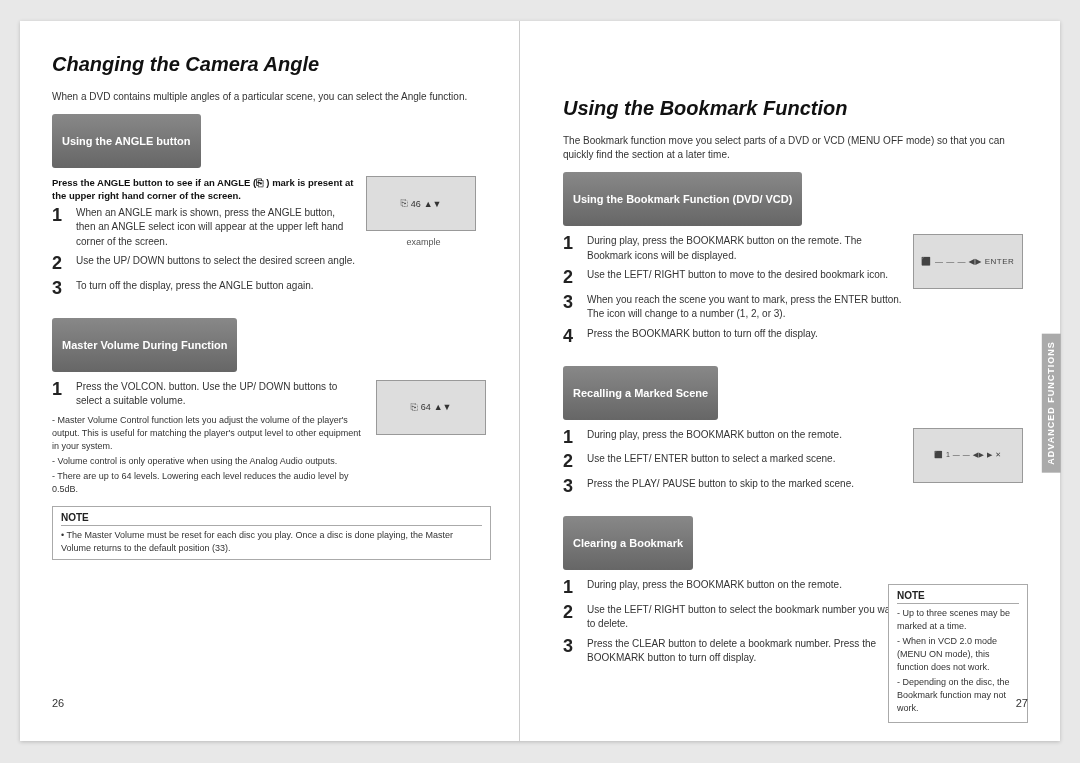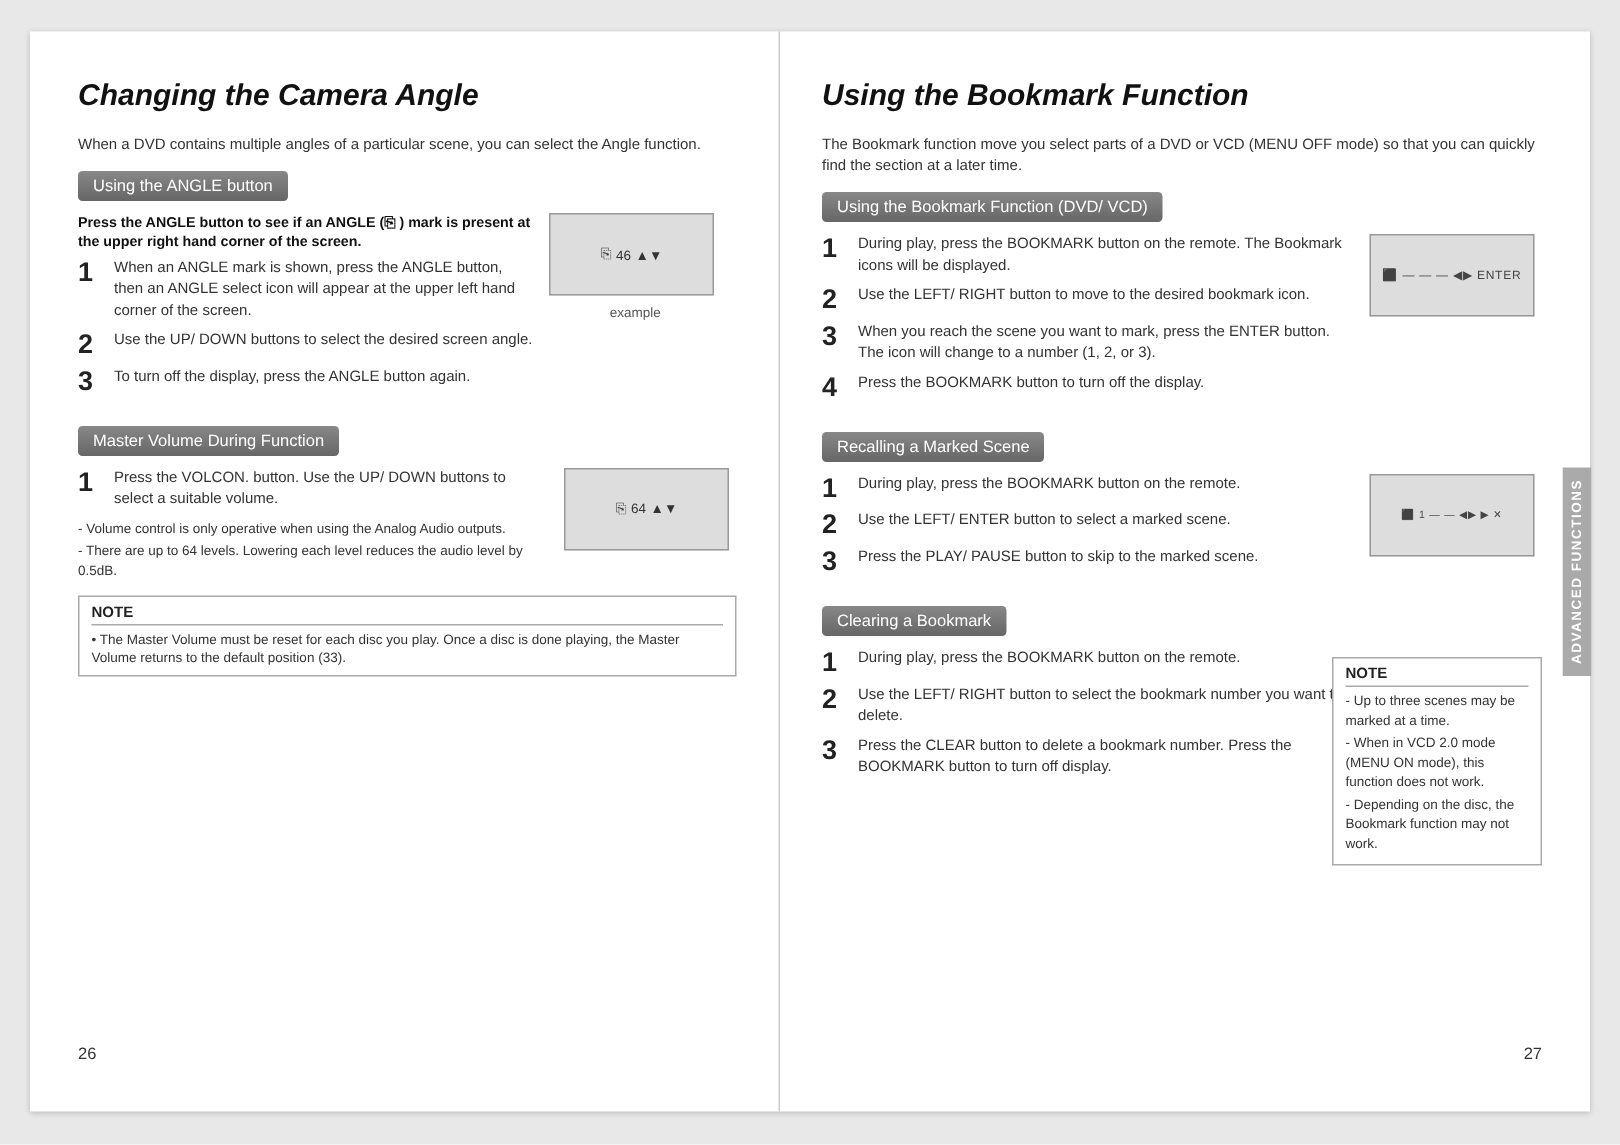--- a/index.html
+++ b/index.html
@@ -13,51 +13,53 @@
       overflow: hidden;
     }
     .page-container {
       width: 1040px;
       height: 720px;
       background: #fff;
       margin: 21px auto;
       display: flex;
       box-shadow: 0 1px 4px rgba(0,0,0,0.2);
       position: relative;
+      gap: 15px;
     }
     .left-page {
       width: 500px;
       padding: 32px 28px 24px 32px;
       border-right: 1px solid #ccc;
       flex-shrink: 0;
     }
     .right-page {
       flex: 1;
       padding: 32px 32px 24px 28px;
       position: relative;
+      margin-top: 44px;
     }
     .page-title {
       font-size: 20px;
       font-weight: bold;
       font-style: italic;
       margin-bottom: 14px;
       color: #111;
     }
     .intro-text {
       font-size: 10px;
       color: #333;
       margin-bottom: 10px;
       line-height: 1.4;
     }
     .section-header {
       background: linear-gradient(to bottom, #888, #666);
       color: #fff;
       font-size: 11px;
-      font-weight: normal;
-      padding: 4px 10px;
+      font-weight: bold;
+      padding: 21px 10px;
       border-radius: 3px;
       display: inline-block;
       margin-bottom: 8px;
     }
     .section-block {
       margin-bottom: 14px;
     }
     .step-row {
       display: flex;
       margin-bottom: 5px;
@@ -234,20 +236,21 @@
 
     <div class="section-block">
       <div class="section-header">Master Volume During Function</div>
       <div class="two-col">
         <div class="col-main">
           <div class="step-row">
             <span class="step-num">1</span>
             <span class="step-text">Press the VOLCON. button. Use the UP/ DOWN  buttons to select a suitable volume.</span>
           </div>
           <ul class="bullet-list">
+            <li>Master Volume Control function lets you adjust the volume of the player's output. This is useful for matching the player's output level to other equipment in your system.</li>
             <li>Volume control is only operative when using the Analog Audio outputs.</li>
             <li>There are up to 64 levels. Lowering each level reduces the audio level by 0.5dB.</li>
           </ul>
         </div>
         <div class="col-side">
           <div class="small-display">
             <div class="lcd-row">
               <span>⎘</span>
               <span>64</span>
               <span>▲▼</span>

